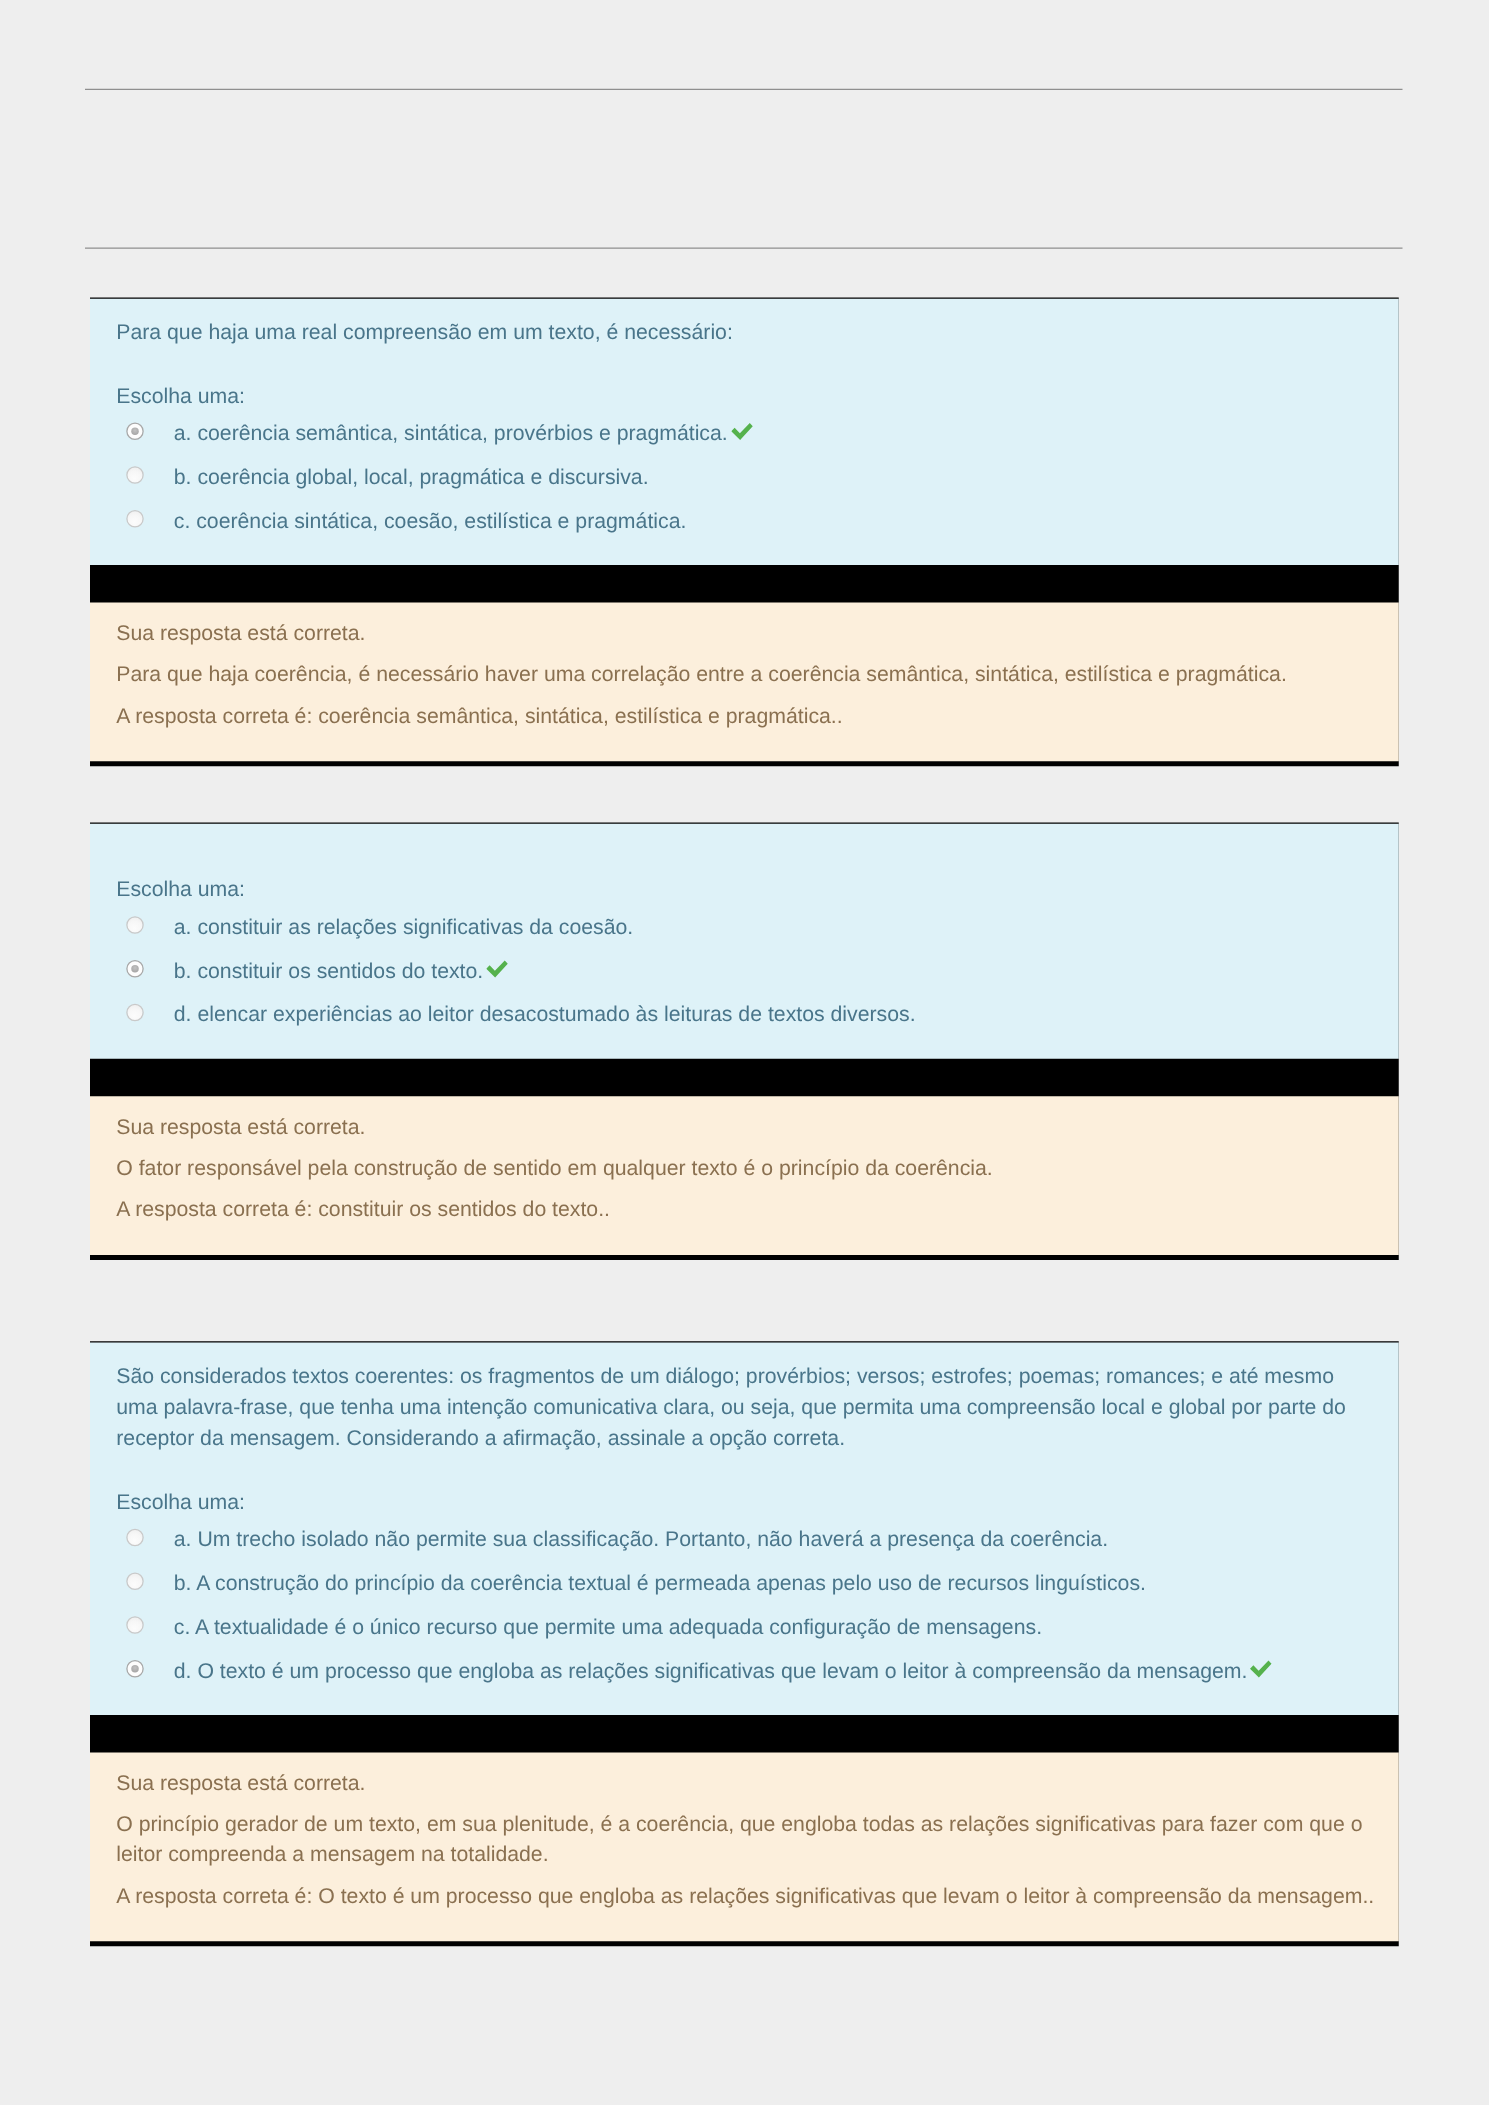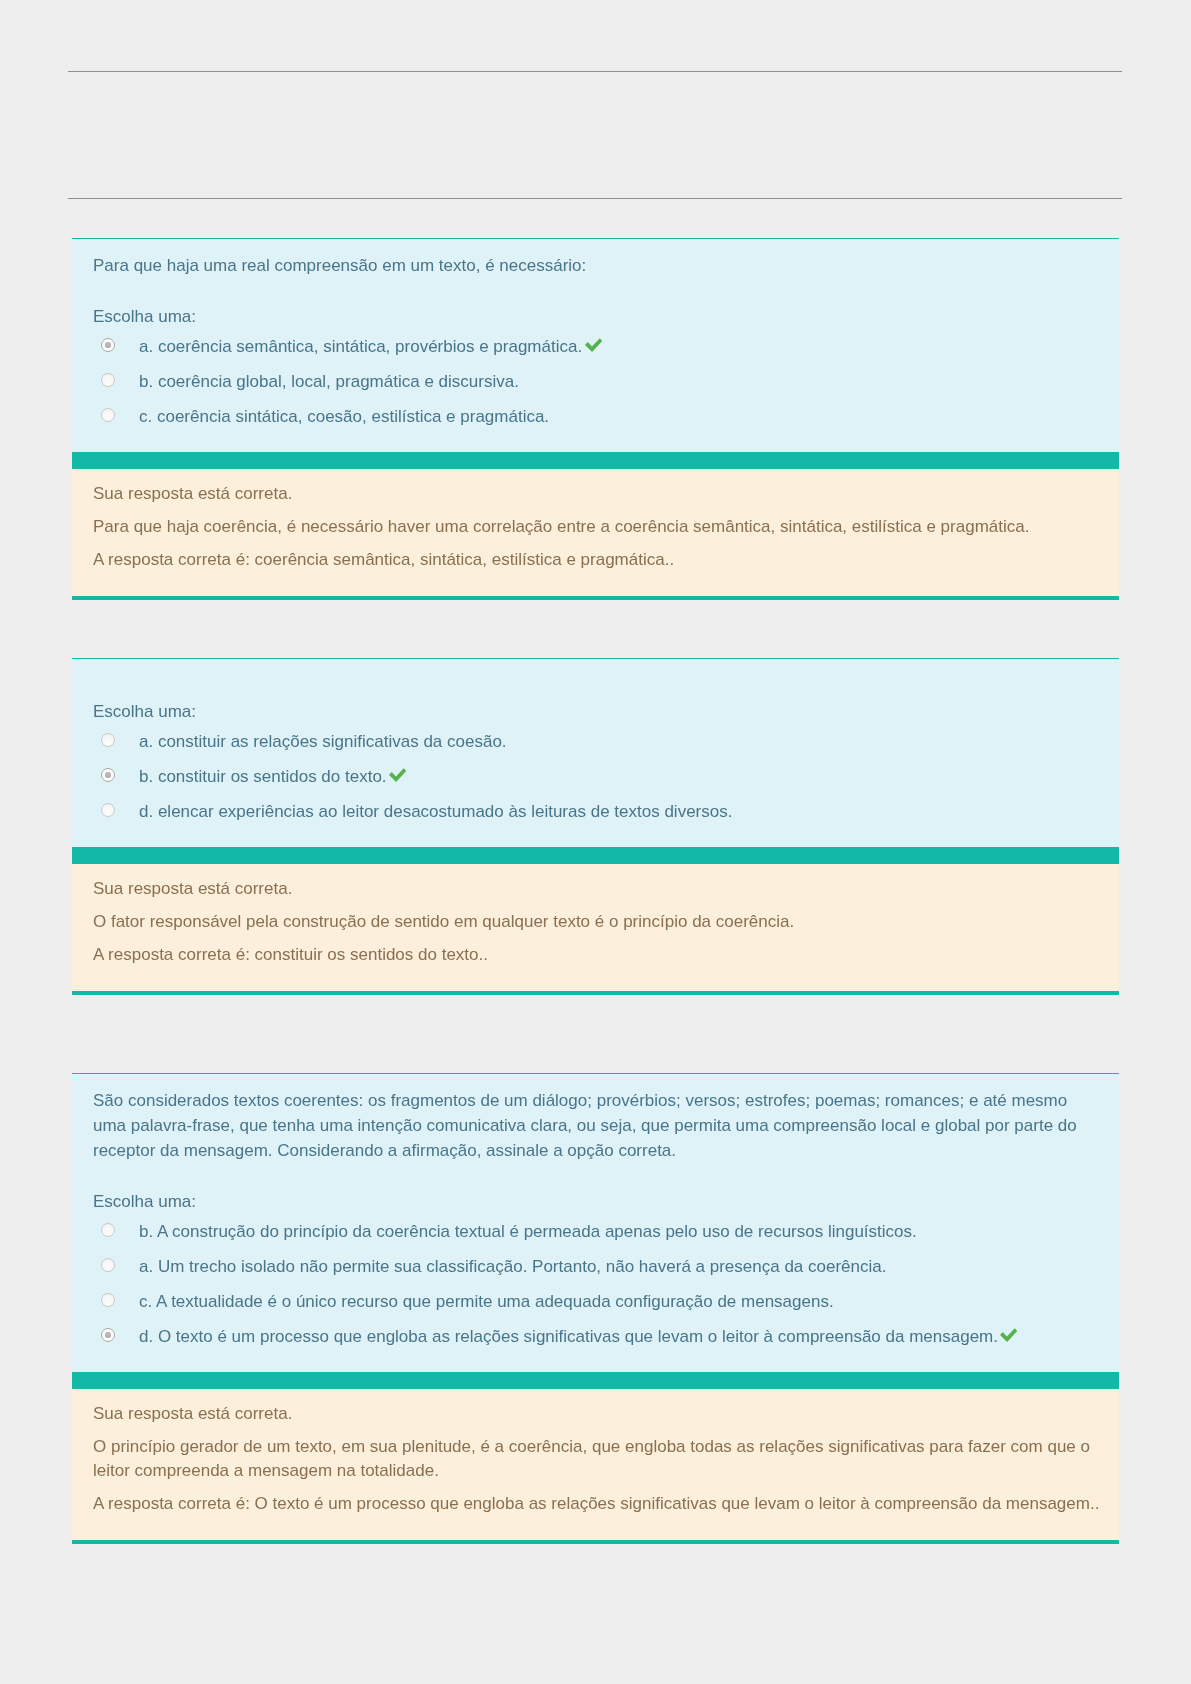--- a/index.html
+++ b/index.html
@@ -10,21 +10,21 @@
     font-family:"Liberation Sans", sans-serif;
     font-size:17px;
     color:#49758a;
   }
   .page{position:relative;width:1191px;height:1684px;overflow:hidden;}
 
   .rule{position:absolute;left:68px;width:1054px;height:0;margin:0;border:0;border-top:1px solid #8f8f8f;}
 
   .question{
     position:absolute;left:72px;width:1047px;
-    box-sizing:border-box;background:#14b8a6;
+    box-sizing:border-box;background:#000000;
     padding:1px 0 4px 0;
   }
   .formulation,.feedback{width:100%;box-sizing:border-box;}
   .formulation{
     background:#def2f8;
     padding:14px 15px 24px 21px;
     box-sizing:border-box;
   }
   .qtext{
     margin:0;
@@ -65,21 +65,21 @@
     position:absolute;
     left:50%;top:50%;width:6.6px;height:6.6px;
     margin:-3.3px 0 0 -3.3px;
     border-radius:50%;
     background:radial-gradient(circle at 50% 38%, #c2c2c2 0%, #aeaeae 55%, #9d9d9d 100%);
   }
   .tick{display:inline-block;position:relative;width:18px;height:14px;margin-left:2.5px;top:0px;}
   .tick svg{position:absolute;left:0;top:0;}
 
   .feedback{
-    margin-top:17px;
+    margin-top:30px;
     background:#fcefdc;
     padding:13px 15px 24px 21px;
     box-sizing:border-box;
     color:#8a7050;
   }
   .feedback p{margin:0;font-size:17px;line-height:24px;}
   .feedback p + p{margin-top:9px;}
 </style>
 </head>
 <body>
@@ -121,22 +121,22 @@
           <p>Sua resposta está correta.</p>
           <p>O fator responsável pela construção de sentido em qualquer texto é o princípio da coerência.</p>
           <p>A resposta correta é: constituir os sentidos do texto..</p>
         </div>
       </div>
       <div class="question" style="top: 1073px;">
         <div class="formulation">
           <p class="qtext">São considerados textos coerentes: os fragmentos de um diálogo; provérbios; versos; estrofes; poemas; romances; e até mesmo uma palavra-frase, que tenha uma intenção comunicativa clara, ou seja, que permita uma compreensão local e global por parte do receptor da mensagem. Considerando a afirmação, assinale a opção correta.</p>
           <p class="prompt">Escolha uma:</p>
           <ul class="answers">
+            <li class="answer"><span class="radio"></span><span class="atext"><span>a. Um trecho isolado não permite sua classificação. Portanto, não haverá a presença da coerência.</span></span></li>
             <li class="answer"><span class="radio"></span><span class="atext"><span>b. A construção do princípio da coerência textual é permeada apenas pelo uso de recursos linguísticos.</span></span></li>
-            <li class="answer"><span class="radio"></span><span class="atext"><span>a. Um trecho isolado não permite sua classificação. Portanto, não haverá a presença da coerência.</span></span></li>
             <li class="answer"><span class="radio"></span><span class="atext"><span>c. A textualidade é o único recurso que permite uma adequada configuração de mensagens.</span></span></li>
             <li class="answer"><span class="radio checked"></span><span class="atext"><span>d. O texto é um processo que engloba as relações significativas que levam o leitor à compreensão da mensagem.</span><span class="tick"><svg width="18" height="15" viewBox="0 0 18 15" aria-hidden="true">
                     <path d="M0.0 6.9 L2.7 4.1 L6.9 8.6 L14.8 0.3 L17.2 2.9 L7.1 14.0 Z" fill="#55b24d"></path>
                   </svg></span></span></li>
           </ul>
         </div>
         <div class="feedback">
           <p>Sua resposta está correta.</p>
           <p>O princípio gerador de um texto, em sua plenitude, é a coerência, que engloba todas as relações significativas para fazer com que o leitor compreenda a mensagem na totalidade.</p>
           <p>A resposta correta é: O texto é um processo que engloba as relações significativas que levam o leitor à compreensão da mensagem..</p>

